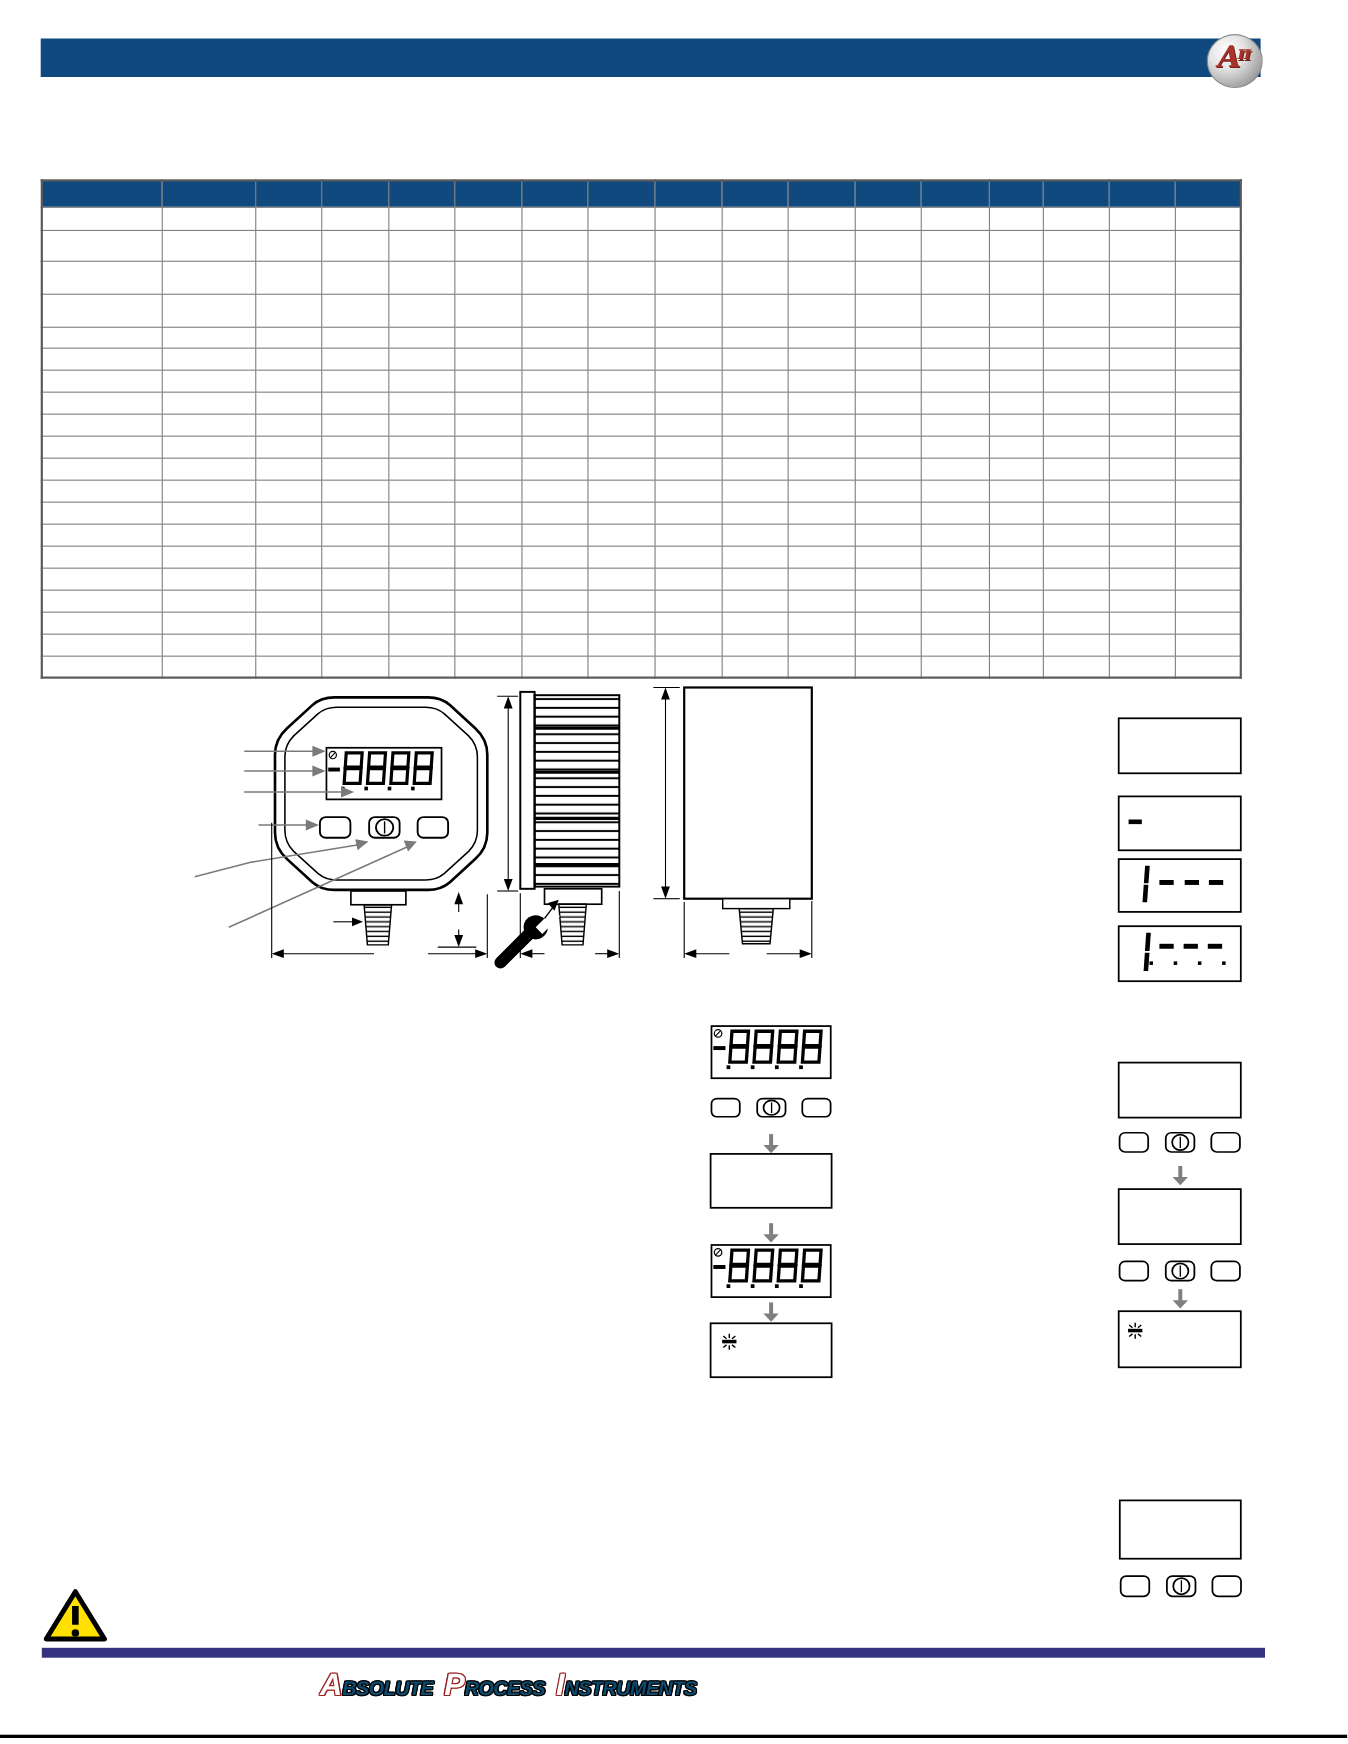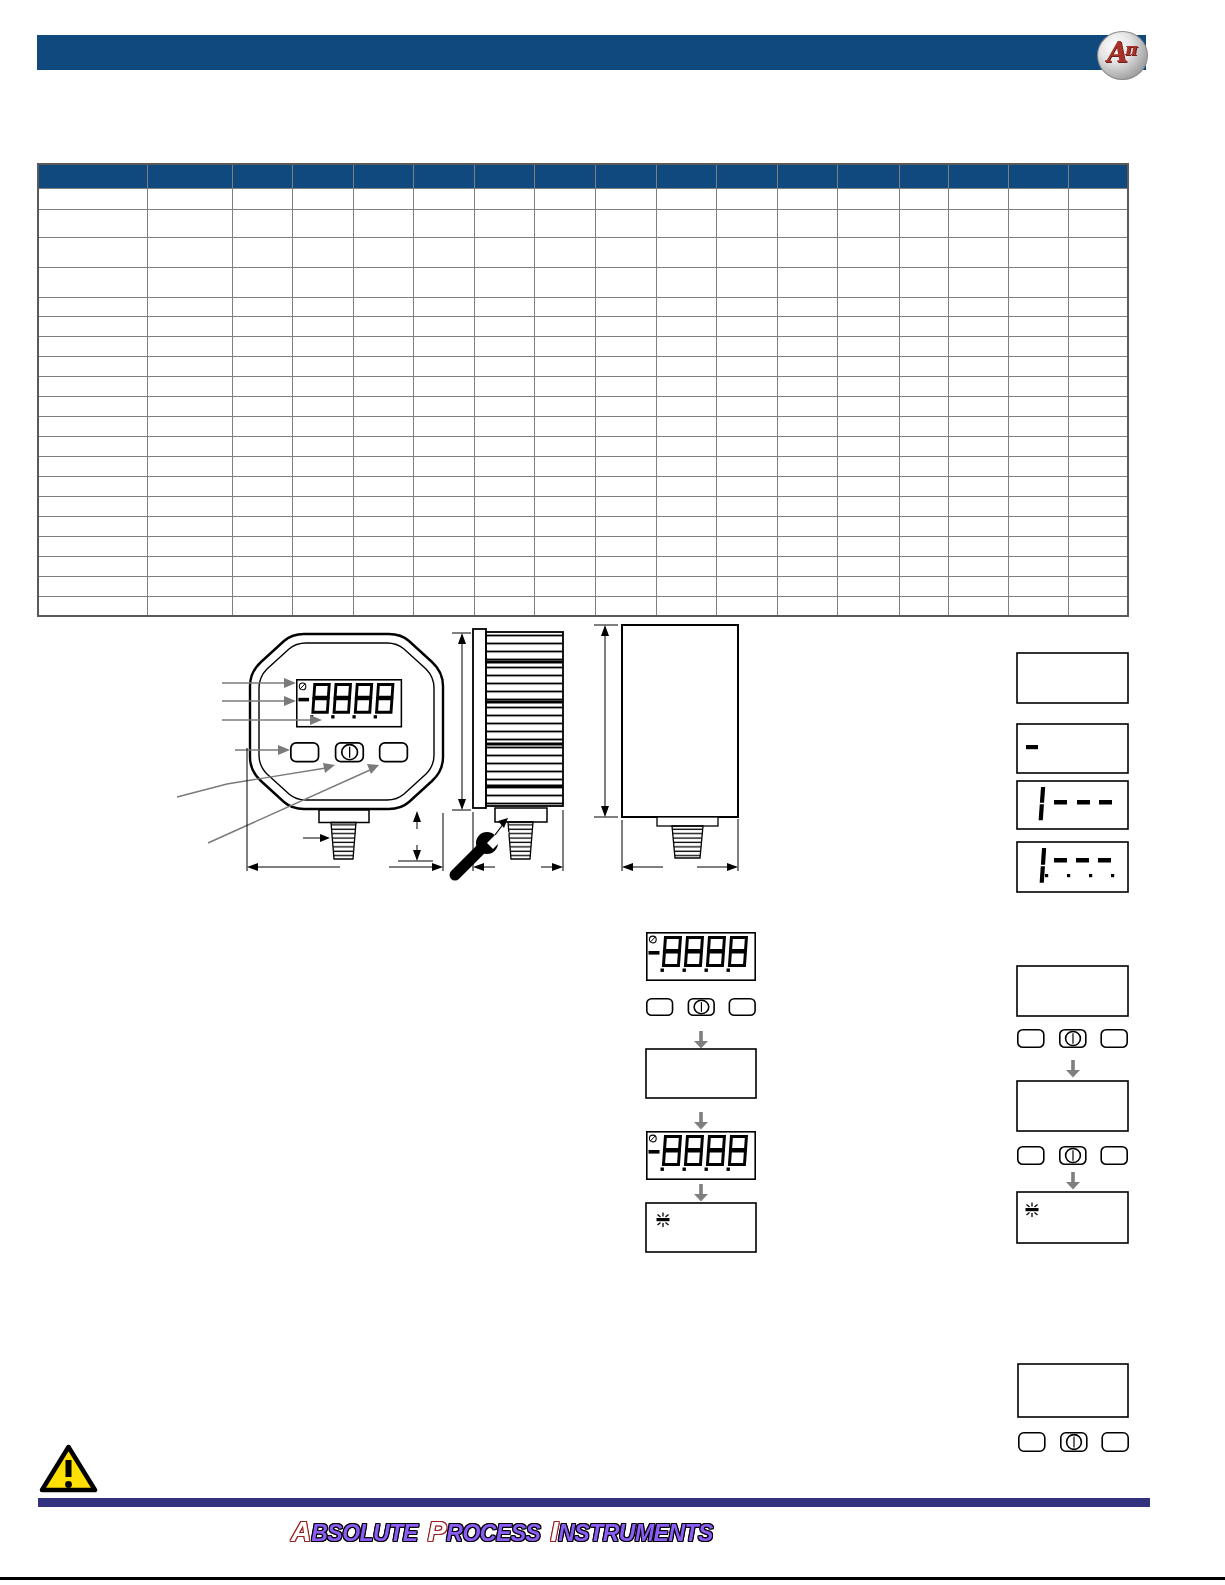--- a/index.html
+++ b/index.html
@@ -25,21 +25,21 @@
 
   
   .footer-bar{left:38px;top:1498px;width:1112px;height:9px;background:#32327E;}
   .bottom-line{left:0;top:1577px;width:1225px;height:3px;background:#000;}
   .brand{left:291px;top:1516px;height:34px;white-space:nowrap;
          font-family:"Liberation Sans",sans-serif;font-style:italic;font-weight:bold;}
   .brand .word{margin-right:10px;display:inline-block;}
   .brand .ini{font-size:28px;color:#fff;
       text-shadow:-1px 0 #992222,1px 0 #992222,0 -1px #992222,0 1px #992222,
                   -1px -1px #992222,1px -1px #992222,-1px 1px #992222,1px 1px #992222;}
-  .brand .rest{font-size:23px;text-transform:uppercase;color:#8b5cf6;letter-spacing:-0.5px;
+  .brand .rest{font-size:18px;text-transform:uppercase;color:#0c4a6e;letter-spacing:-0.5px;
       text-shadow:-1px 0 #000,1px 0 #000,0 -1px #000,0 1px #000,
                   -1px -1px #000,1px -1px #000,-1px 1px #000,1px 1px #000;}
 </style>
 </head>
 <body>
 
 <div class="page">
 
   <div class="abs header-bar"></div>
   <div class="abs logo">

